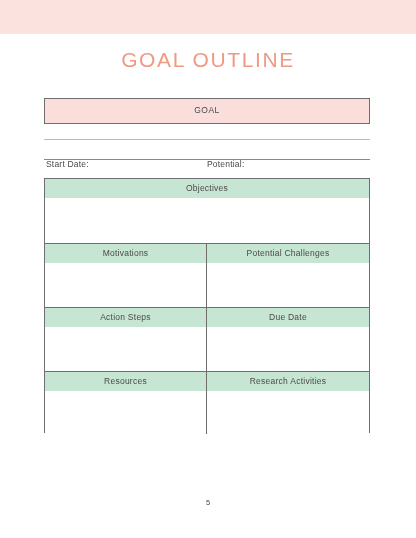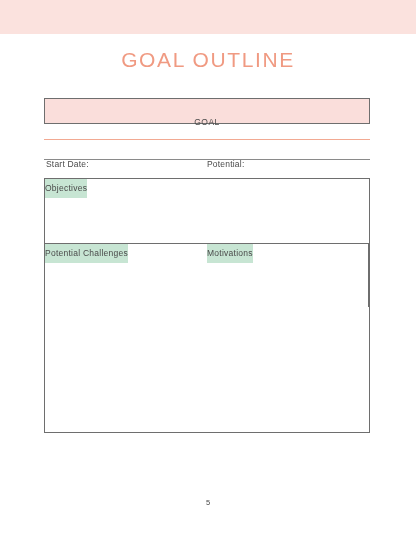--- a/index.html
+++ b/index.html
@@ -46,21 +46,21 @@
     top: 98px;
     width: 326px;
     height: 26px;
     border: 1px solid #6e6e6e;
     background: #fadedb;
     box-sizing: border-box;
   }
   .goal-label {
     position: absolute;
     left: 0;
-    top: 12px;
+    top: 0;
     width: 100%;
     height: 22px;
     line-height: 22px;
     text-align: center;
     font-size: 8.5px;
     letter-spacing: 0.5px;
     color: #4a4a4a;
   }
 
   
@@ -124,21 +124,21 @@
   .cells {
     display: flex;
     height: 100%;
     width: 100%;
   }
   .cell {
     position: relative;
     height: 100%;
     box-sizing: border-box;
     display: flex;
-    flex-direction: row;
+    flex-direction: column;
   }
   .cell.full { width: 100%; }
   .cell.left  { width: 50%; border-right: 1px solid #6e6e6e; }
   .cell.right { width: 50%; }
 
   .cell-head {
     height: 19px;
     line-height: 19px;
     background: #c7e5d3;
     text-align: center;
@@ -187,28 +187,52 @@
     <div class="cells">
       <div class="cell full">
         <div class="cell-head">Objectives</div>
         <div class="cell-body"></div>
       </div>
     </div>
   </div>
 
   <div class="block row2">
     <div class="cells">
+      <div class="cell left">
+        <div class="cell-head">Motivations</div>
+        <div class="cell-body"></div>
+      </div>
       <div class="cell right">
         <div class="cell-head">Potential Challenges</div>
         <div class="cell-body"></div>
       </div>
+    </div>
+  </div>
+
+  <div class="block row3">
+    <div class="cells">
       <div class="cell left">
-        <div class="cell-head">Motivations</div>
-        <div class="cell-body"></div>
-      </div>
-    </div>
-  </div>
-
-
+        <div class="cell-head">Action Steps</div>
+        <div class="cell-body"></div>
+      </div>
+      <div class="cell right">
+        <div class="cell-head">Due Date</div>
+        <div class="cell-body"></div>
+      </div>
+    </div>
+  </div>
+
+  <div class="block row4">
+    <div class="cells">
+      <div class="cell left">
+        <div class="cell-head">Resources</div>
+        <div class="cell-body"></div>
+      </div>
+      <div class="cell right">
+        <div class="cell-head">Research Activities</div>
+        <div class="cell-body"></div>
+      </div>
+    </div>
+  </div>
 
 </div>
 
 <div class="page-number">5</div>
 
 </body></html>

